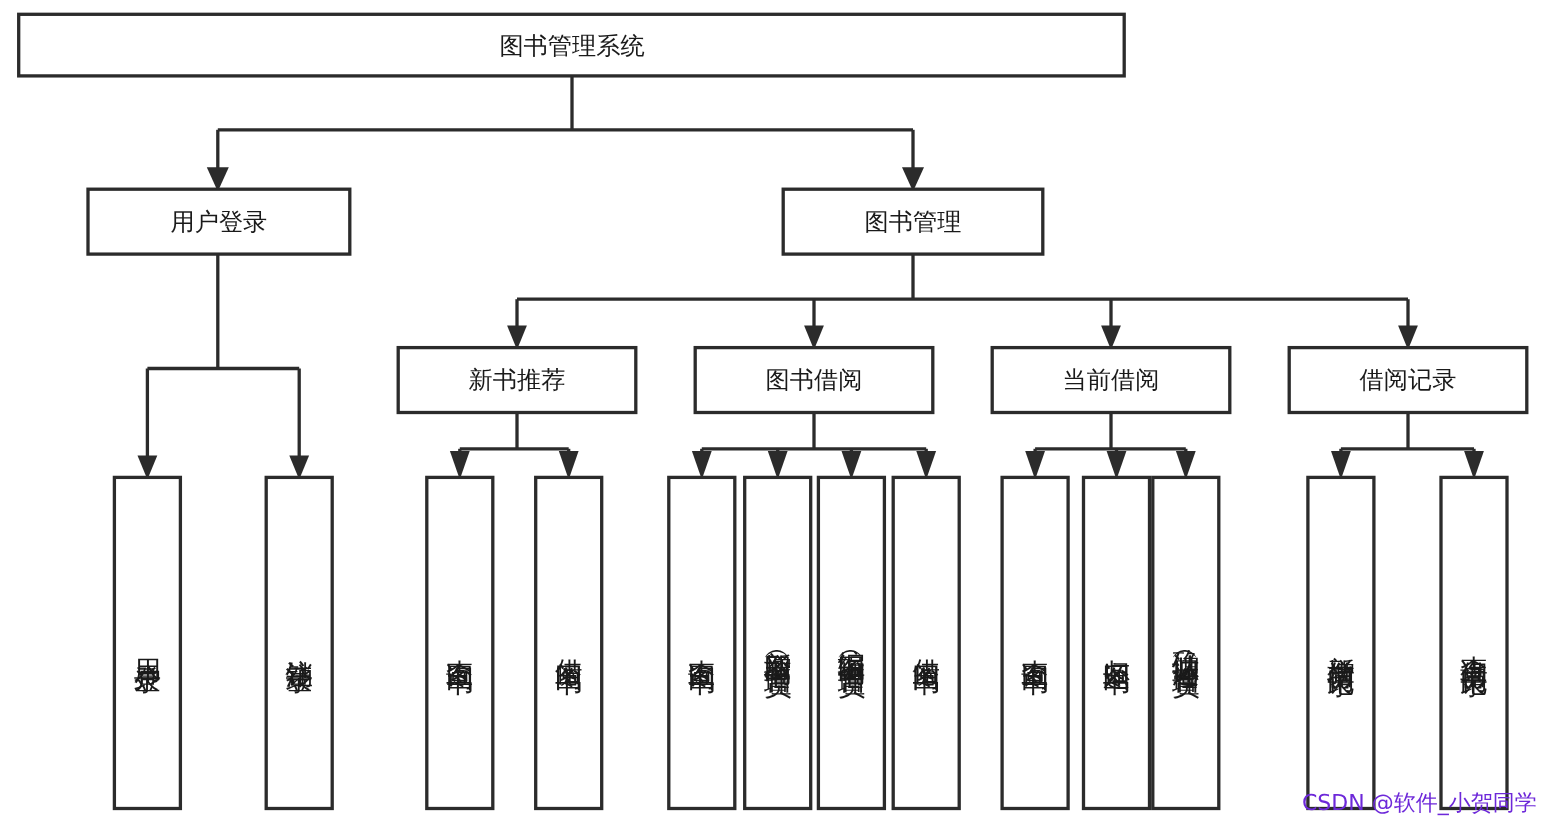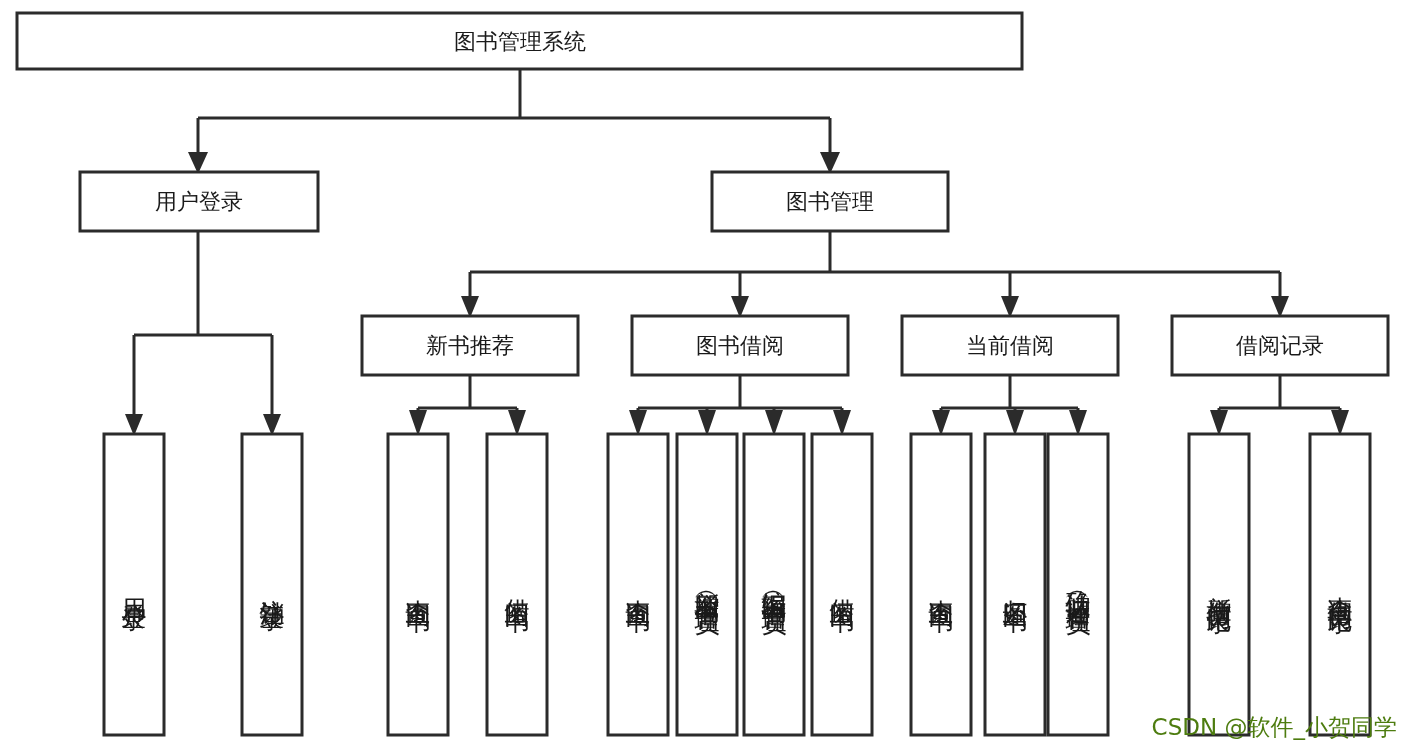--- a/index.html
+++ b/index.html
@@ -63,22 +63,22 @@
     line-height: 1.0;
     letter-spacing: 3px;
     color: #1a1a1a;
     white-space: nowrap;
   }
   .watermark {
     position: absolute;
     right: 8px;
     bottom: 4px;
     font-family: "DejaVu Sans", "Liberation Sans", sans-serif;
-    font-size: 23px;
-    color: #4d7c0f;
+    font-size: 20px;
+    color: #6d28d9;
     white-space: nowrap;
   }
 </style>
 </head>
 <body>
 
 <div id="diagram-root">
 
   <svg class="canvas" viewBox="0 0 1405 747" xmlns="http://www.w3.org/2000/svg">
 

